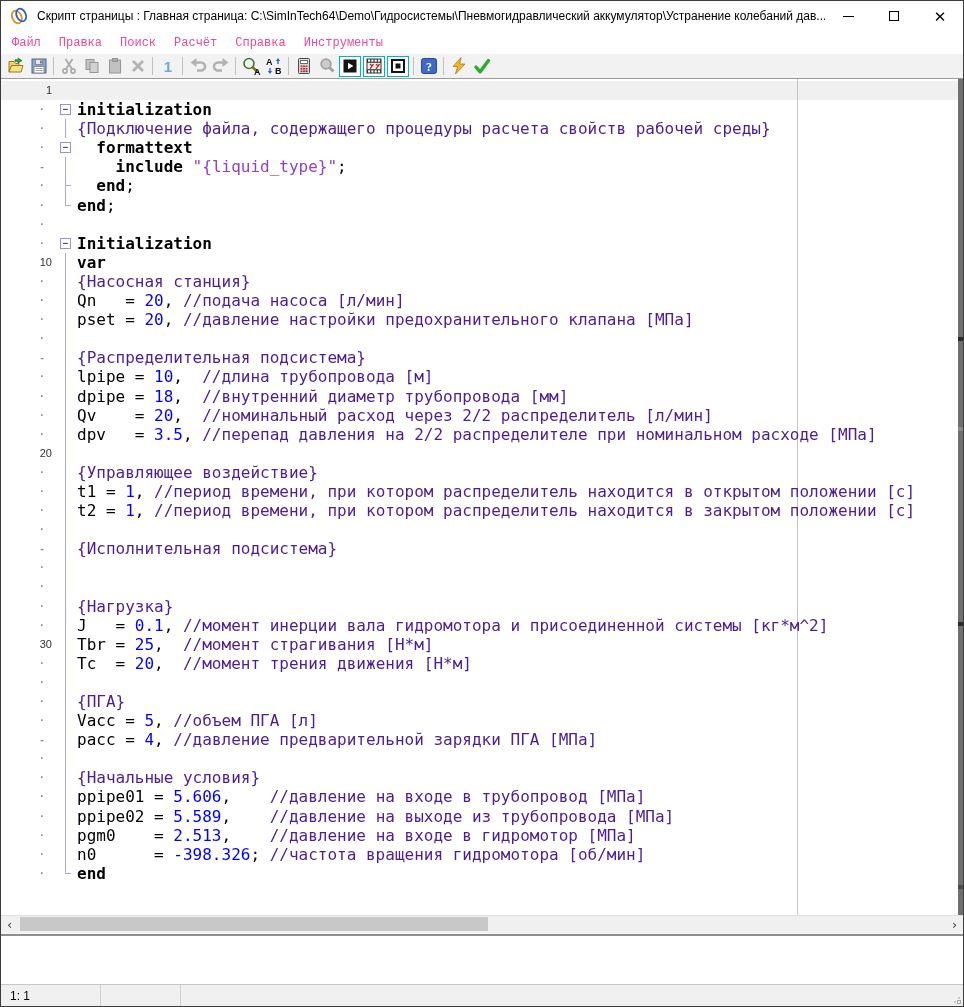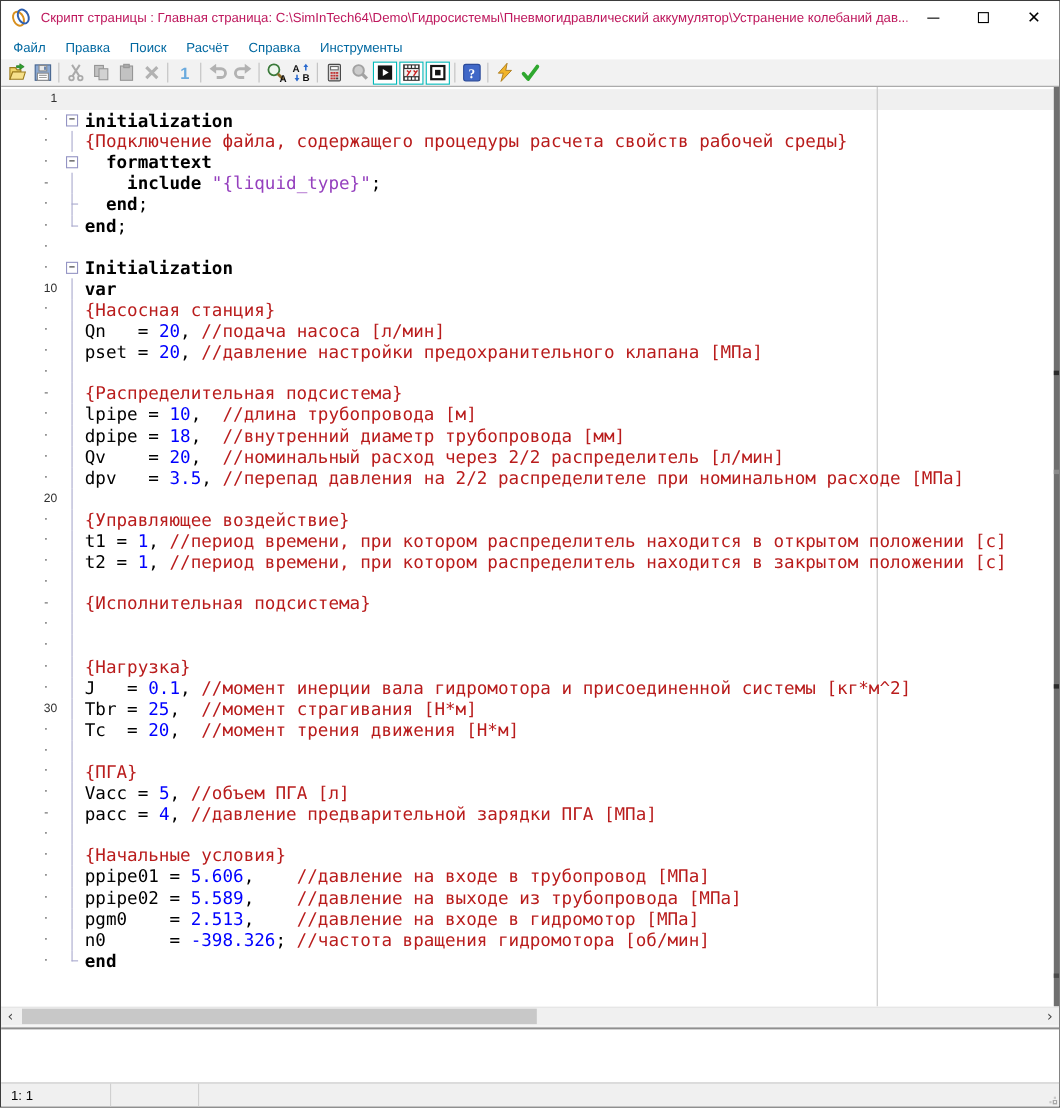--- a/index.html
+++ b/index.html
@@ -5,29 +5,29 @@
   html,body{margin:0;padding:0;background:#d4d4d4;}
   *{box-sizing:border-box;}
   #window{
     width:964px;height:1007px;background:#ffffff;border:1px solid #3c3c3c;
     font-family:"Liberation Sans",sans-serif;position:relative;overflow:hidden;
     display:flex;flex-direction:column;
   }
   
   .titlebar{height:30px;background:#ffffff;display:flex;align-items:center;flex:none;}
   .appicon{width:20px;height:20px;margin:0 8px 0 8px;flex:none;}
-  .title-text{font-size:12px;color:#be185d;white-space:nowrap;overflow:hidden;flex:1;}
+  .title-text{font-size:12px;color:#000000;white-space:nowrap;overflow:hidden;flex:1;}
   .wincontrols{display:flex;flex:none;height:30px;}
   .winbtn{width:46px;height:30px;display:flex;align-items:center;justify-content:center;color:#000;}
   .winbtn .min{width:11px;height:1px;background:#000;}
   .winbtn .max{width:10px;height:10px;border:1px solid #000;}
   .winbtn.close{font-size:15px;line-height:15px;}
   
   .menubar{height:23px;background:#ffffff;display:flex;align-items:center;padding-left:2px;flex:none;}
-  .menuitem{font-size:12px;color:#0369a1;padding:3px 9px;white-space:nowrap;}
+  .menuitem{font-size:12px;color:#ec4899;padding:3px 9px;white-space:nowrap;font-family:Liberation Mono, monospace;}
   
   .toolbar{height:25px;background:#f2f2f2;border-bottom:1px solid #9a9a9a;display:flex;align-items:center;padding-left:3px;flex:none;}
   .tbtn{width:23px;height:22px;display:flex;align-items:center;justify-content:center;flex:none;}
   .tbtn.framed{border:1px solid #00b8b8;background:#fff;width:22px;height:21px;margin:0 1px;}
   .tsep{width:1px;height:18px;background:#c0c0c0;margin:0 3px;flex:none;}
   .tbtn svg{display:block;}
   
   .editor{height:836px;background:#ffffff;position:relative;overflow:hidden;flex:none;padding-top:2px;}
   .marginline{position:absolute;left:796px;top:0;bottom:0;width:1px;background:#c6c6c6;z-index:1;}
   .markerstrip{position:absolute;right:0;top:0;bottom:0;width:5px;background:#6f6f6f;z-index:5;}
@@ -39,21 +39,21 @@
   .fold{width:18px;flex:none;position:relative;}
   .fold.v::before,.fold.vc::before{content:"";position:absolute;left:8px;top:0;bottom:0;width:1px;background:#a9a9cd;}
   .fold.c::before{content:"";position:absolute;left:8px;top:0;height:10px;width:1px;background:#a9a9cd;}
   .fold.c::after,.fold.vc::after{content:"";position:absolute;left:8px;top:9px;width:6px;height:1px;background:#a9a9cd;}
   .fold .fb{position:absolute;left:3px;top:4px;width:11px;height:11px;border:1px solid #9494c4;background:#fff;
     color:#404040;font:bold 9px/8px "DejaVu Sans Mono",monospace;text-align:center;z-index:3;}
   .code{margin:0;padding:0 0 0 2px;font-family:"DejaVu Sans Mono",monospace;font-size:16px;line-height:19.1px;
     white-space:pre;position:relative;z-index:2;}
   .sk{font-weight:bold;color:#000000;margin-top:28px;}
   .st{color:#000000;}
-  .sc{color:#b91c1c;}
+  .sc{color:#4c1d95;}
   .sn{color:#0000ff;}
   .ss{color:#9540be;}
   
   .hscroll{height:17px;background:#f0f0f0;display:flex;align-items:stretch;flex:none;border-top:1px solid #e0e0e0;}
   .harrow{width:17px;flex:none;display:flex;align-items:center;justify-content:center;font-size:13px;color:#404040;font-family:"DejaVu Sans",sans-serif;}
   .htrack{flex:1;position:relative;}
   .hthumb{position:absolute;left:2px;top:1px;height:14px;width:468px;background:#c8c8c8;}
   
   .splitter{height:4px;background:#f4f4f4;border-bottom:2px solid #8f8f8f;flex:none;}
   .msgpanel{height:48px;background:#ffffff;flex:none;}

